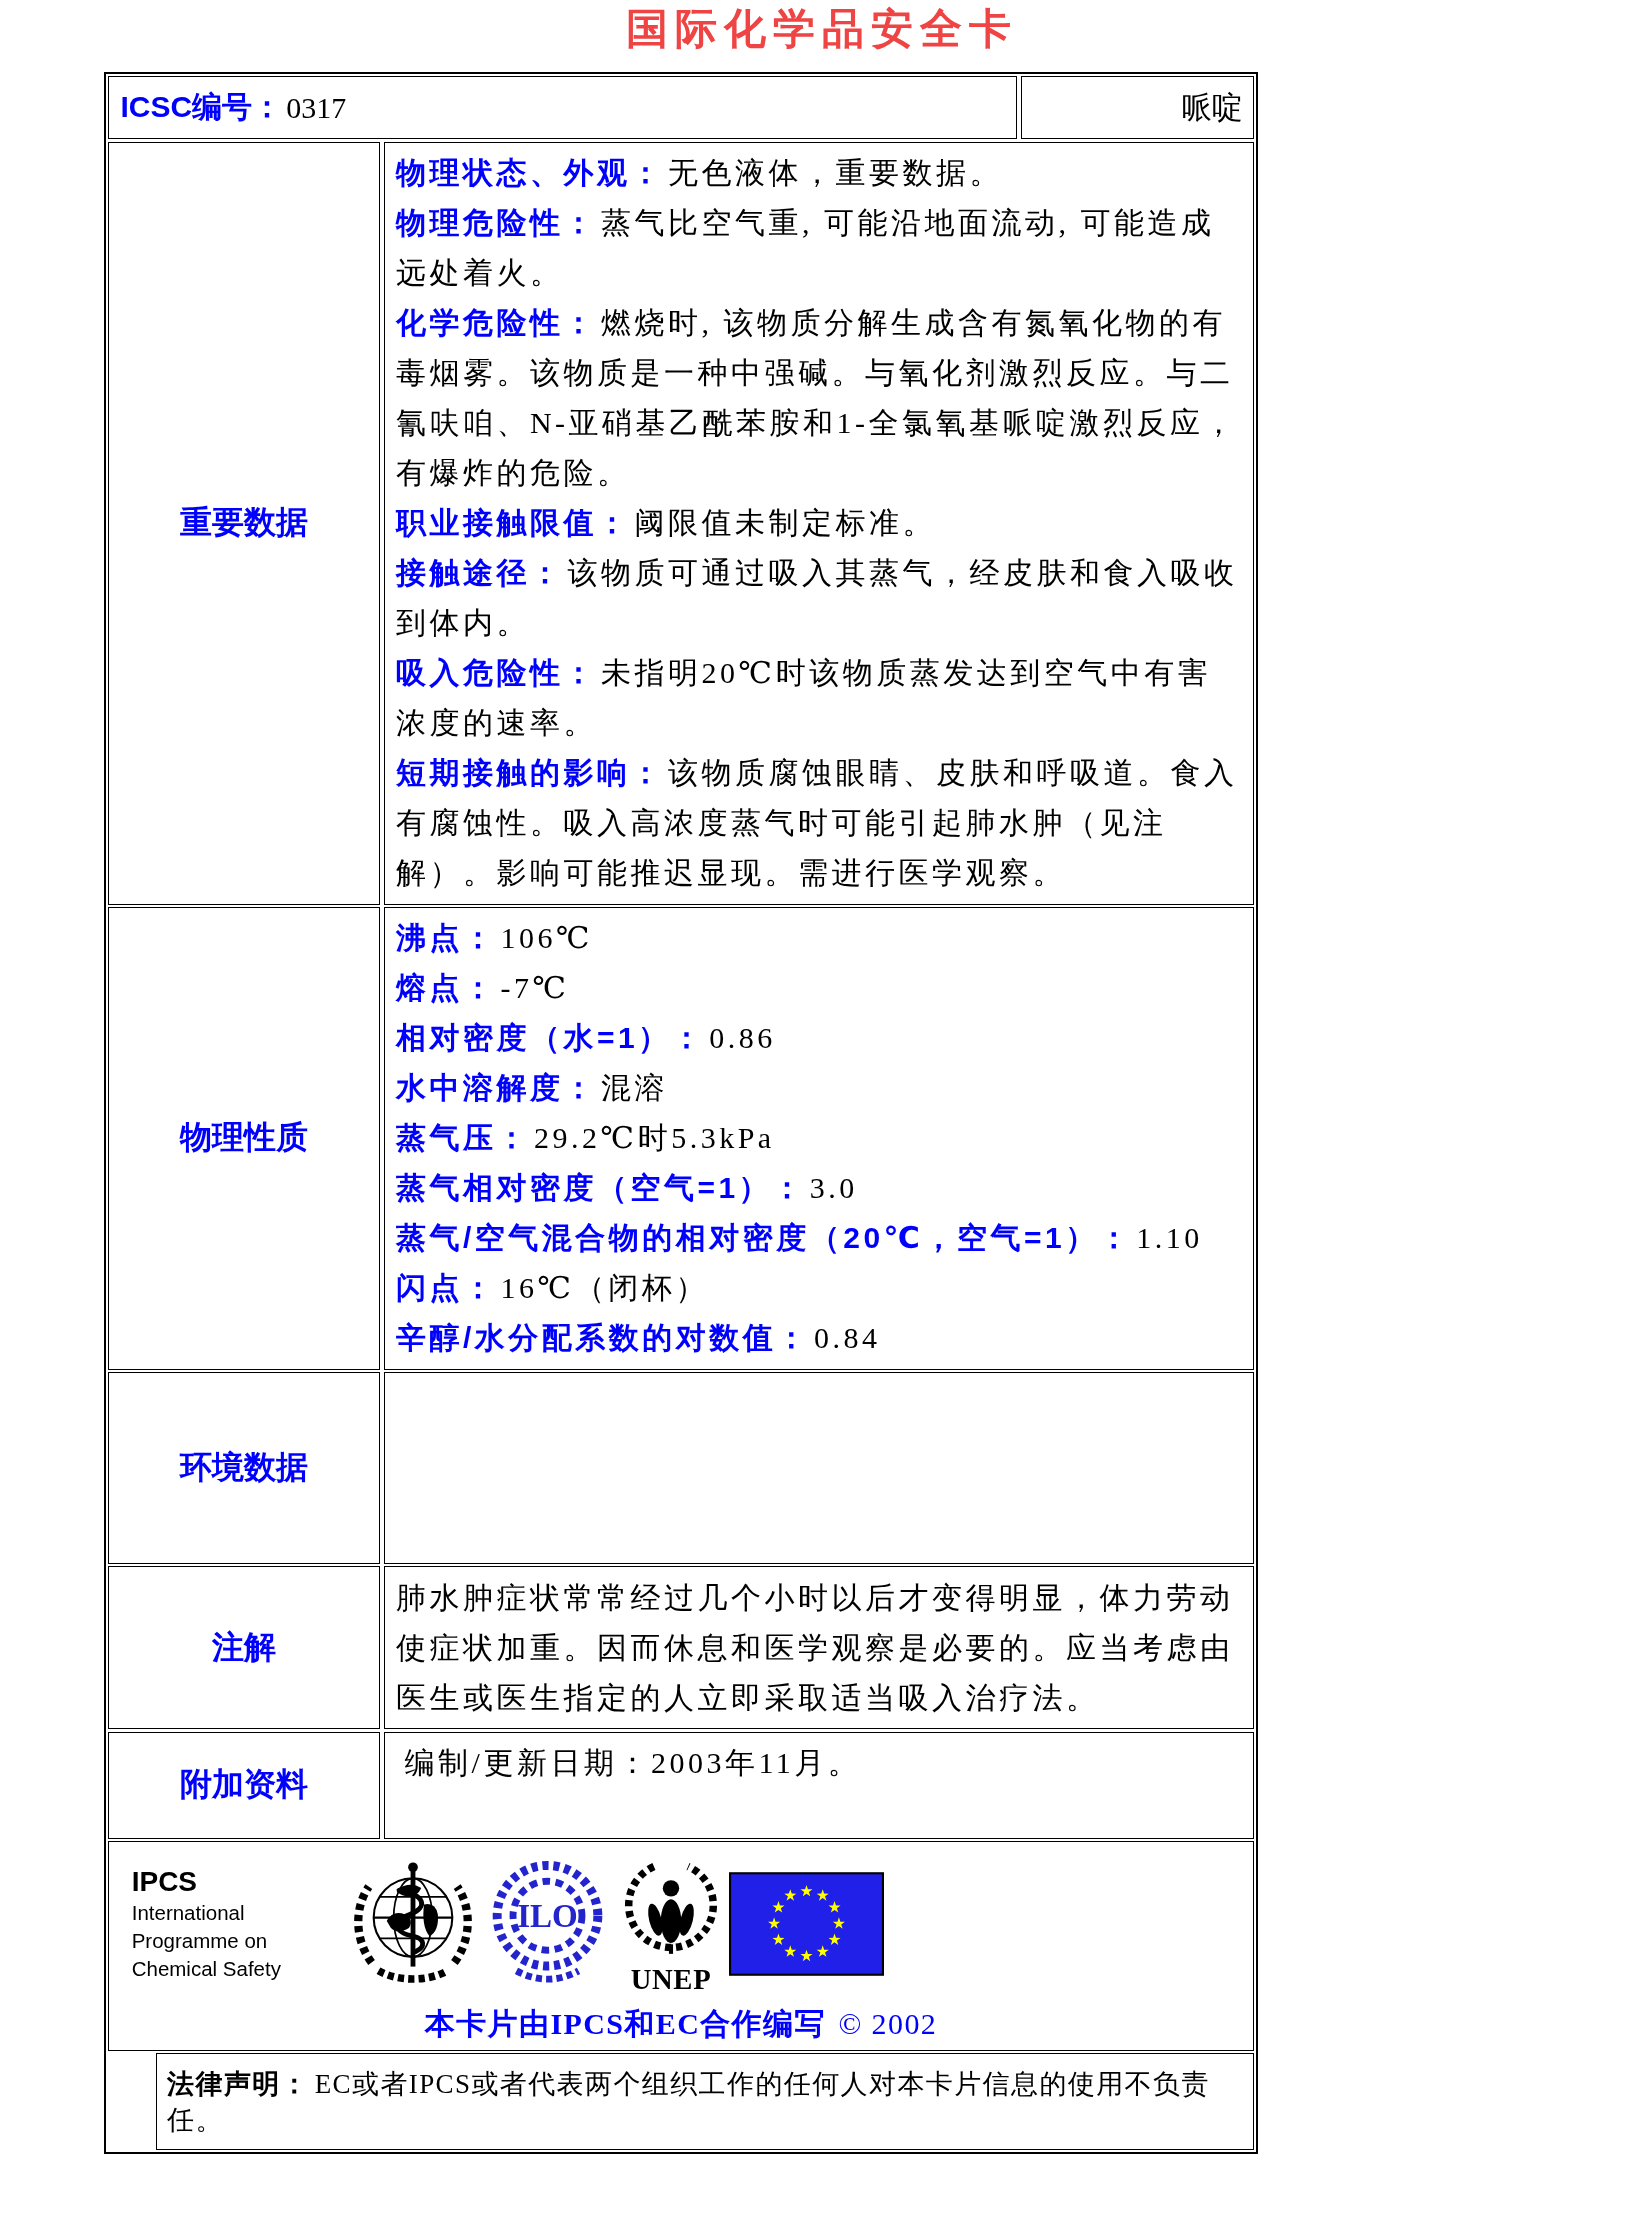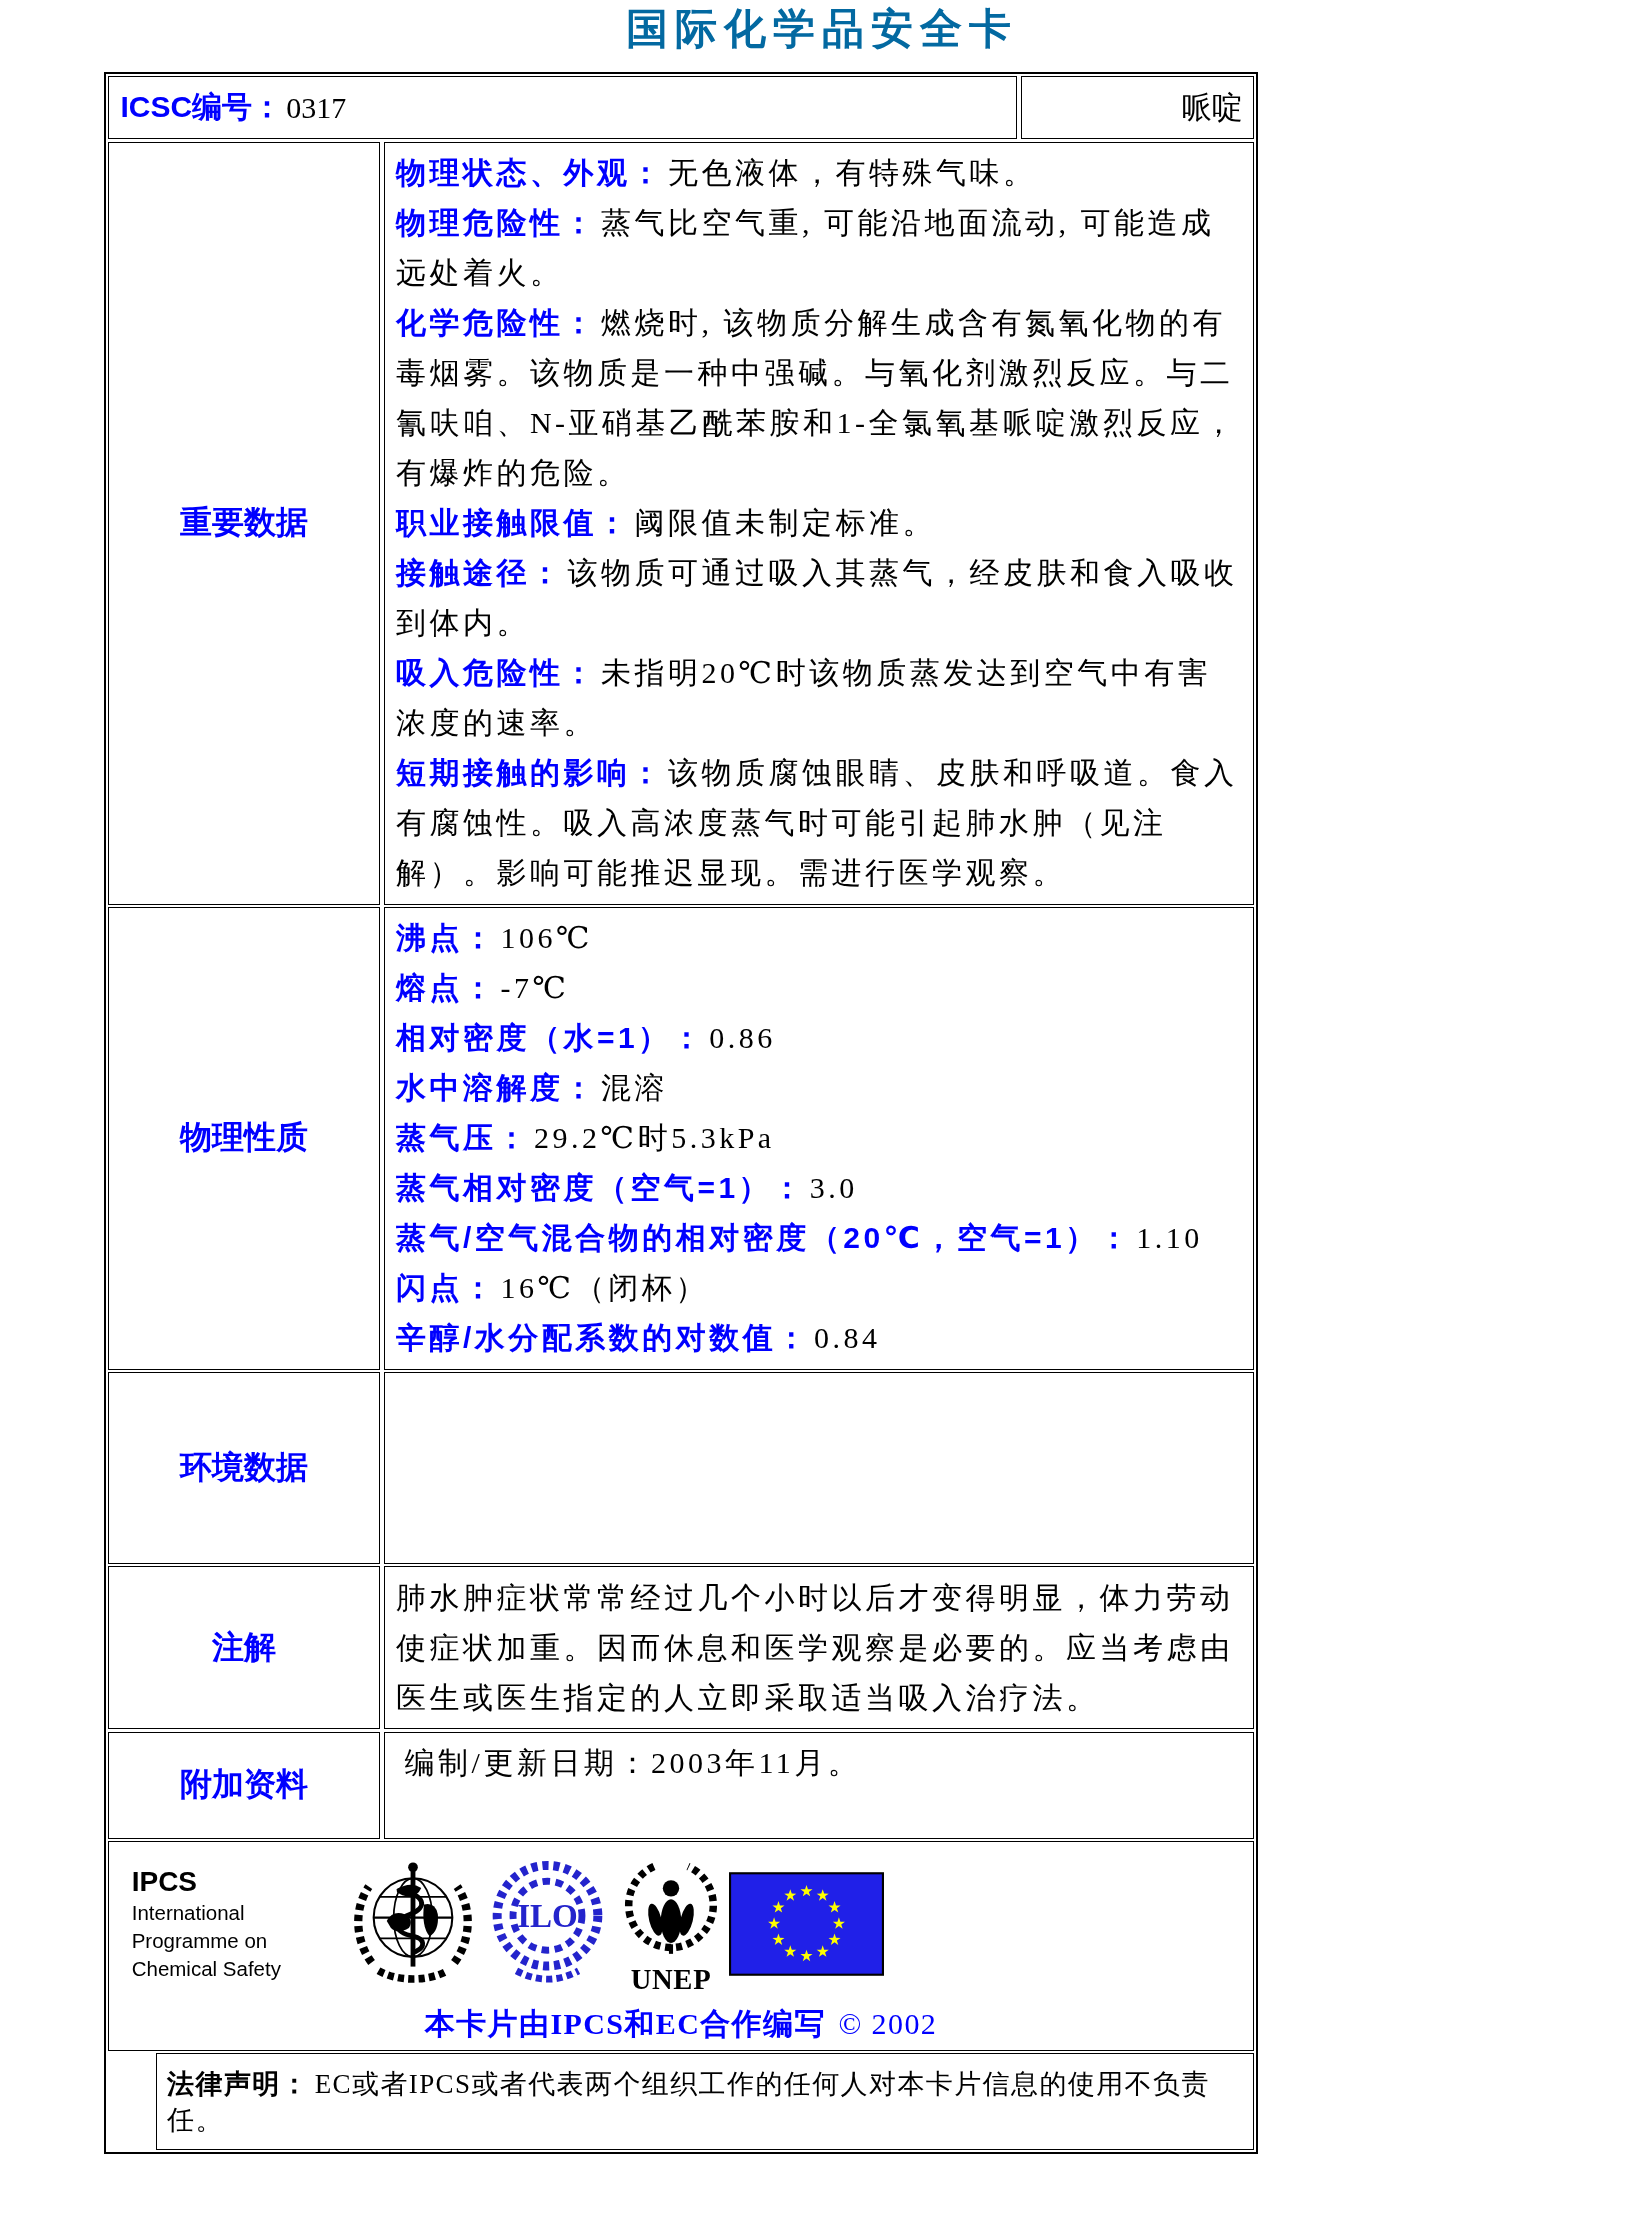--- a/index.html
+++ b/index.html
@@ -2,21 +2,21 @@
 <html style="font-size:11.3px"><head>
 <meta charset="utf-8">
 <style>
   html,body { margin:0; padding:0; background:#ffffff; }
   body {
     width:1644px; height:2216px; position:relative;
     font-family:"Liberation Serif","DejaVu Serif",serif;
     color:#000;
   }
   .page-title {
-    text-align:center; color:#0369a1; font-weight:bold;
+    text-align:center; color:#ef4444; font-weight:bold;
     font-size:42px; letter-spacing:7px; padding-top:1.4px; height:71px;
     font-family:"Liberation Serif","DejaVu Serif",serif;
   }
   .card { margin-left:104px; width:1154px; border:2.8px solid #000; box-sizing:border-box; background:#fff; }
   .row { display:flex; margin:2.1px; gap:3.5px; }
   .cell { border:1.4px solid #000; box-sizing:border-box; background:#fff; }
   .label-cell {
     width:272px; flex:0 0 auto; display:flex; align-items:center; justify-content:center;
     color:#0000ff; font-weight:bold; font-size:32px;
     font-family:"Liberation Sans","DejaVu Sans",sans-serif;
@@ -57,21 +57,21 @@
       <span class="btxt">0317</span>
     </div>
     <div class="cell hdr-right">
       <span>哌啶</span>
     </div>
   </div>
 
   <div class="row">
     <div class="cell label-cell">重要数据</div>
     <div class="cell content-cell">
-      <div><span class="blbl">物理状态、外观：</span><span class="btxt">无色液体，有特殊气味。</span></div>
+      <div><span class="blbl">物理状态、外观：</span><span class="btxt">无色液体，重要数据。</span></div>
       <div><span class="blbl">物理危险性：</span><span class="btxt">蒸气比空气重, 可能沿地面流动, 可能造成远处着火。</span></div>
       <div><span class="blbl">化学危险性：</span><span class="btxt">燃烧时, 该物质分解生成含有氮氧化物的有毒烟雾。该物质是一种中强碱。与氧化剂激烈反应。与二氰呋咱、N-亚硝基乙酰苯胺和1-全氯氧基哌啶激烈反应，有爆炸的危险。</span></div>
       <div><span class="blbl">职业接触限值：</span><span class="btxt">阈限值未制定标准。</span></div>
       <div><span class="blbl">接触途径：</span><span class="btxt">该物质可通过吸入其蒸气，经皮肤和食入吸收到体内。</span></div>
       <div><span class="blbl">吸入危险性：</span><span class="btxt">未指明20℃时该物质蒸发达到空气中有害浓度的速率。</span></div>
       <div><span class="blbl">短期接触的影响：</span><span class="btxt">该物质腐蚀眼睛、皮肤和呼吸道。食入有腐蚀性。吸入高浓度蒸气时可能引起肺水肿（见注解）。影响可能推迟显现。需进行医学观察。</span></div>
     </div>
   </div>
 
   <div class="row">

